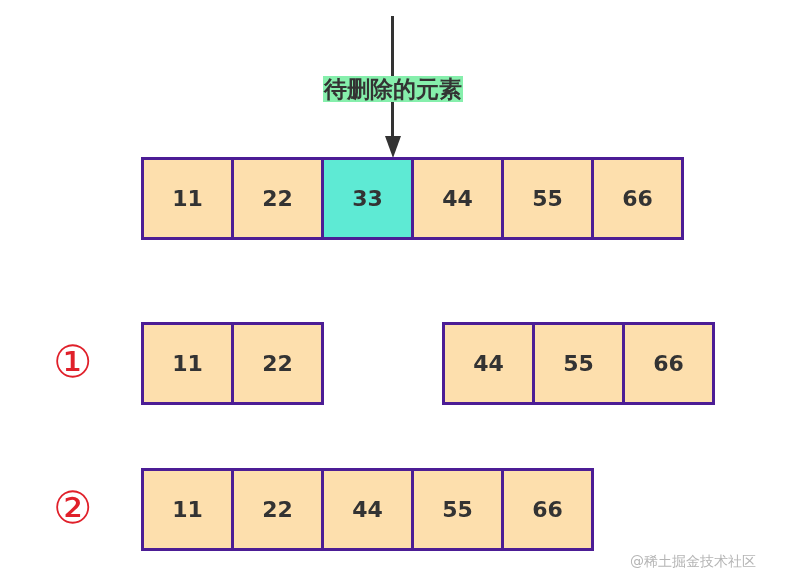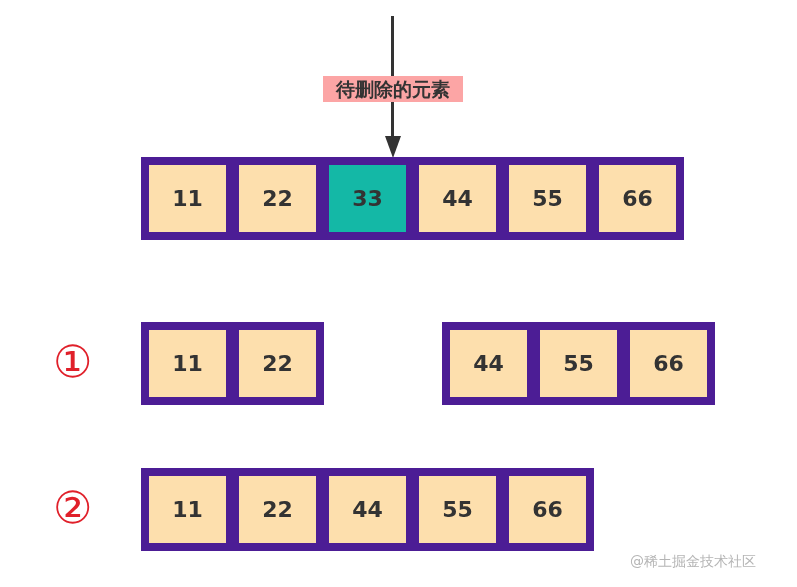--- a/index.html
+++ b/index.html
@@ -3,28 +3,28 @@
   <meta charset="utf-8">
   <style>
     html, body { margin: 0; padding: 0; background: #ffffff; }
     body { width: 797px; height: 587px; position: relative; overflow: hidden;
            font-family: "DejaVu Sans", "Liberation Sans", sans-serif; }
     .arrow-line { position: absolute; left: 391px; width: 3px; background: #333333; }
     .arrow-head { position: absolute; left: 385px; top: 136px; width: 0; height: 0;
                   border-left: 8px solid transparent; border-right: 8px solid transparent;
                   border-top: 22px solid #333333; }
     .label { position: absolute; left: 323px; top: 76px; width: 140px; height: 26px;
-             line-height: 26px; text-align: center; font-size: 19px; font-weight: bold;
-             color: #333333; background: #fca5a5; }
+             line-height: 26px; text-align: center; font-size: 23px; font-weight: bold;
+             color: #333333; background: #86efac; }
     .row { position: absolute; display: flex; }
-    .cell { width: 93px; height: 83px; box-sizing: border-box; border: 8px solid #4c1d95;
+    .cell { width: 93px; height: 83px; box-sizing: border-box; border: 3px solid #4c1d95;
             background: #fddfad; display: flex; align-items: center; justify-content: center;
             font-size: 22px; font-weight: bold; color: #333333; margin-left: -3px; }
     .cell:first-child { margin-left: 0; }
-    .cell.deleted { background: #14b8a6; }
+    .cell.deleted { background: #5eead4; }
     .step { position: absolute; font-size: 44px; color: #e0202a; line-height: 1;
             font-family: "DejaVu Sans", sans-serif; }
     .watermark { position: absolute; left: 630px; top: 553px; font-size: 14px; color: #b5b5b5; }
   </style>
 </head>
 <body>
 
 <div class="arrow-line" style="top:16px;height:62px;"></div>
 <div class="arrow-line" style="top:100px;height:38px;"></div>
 <div class="arrow-head"></div>

